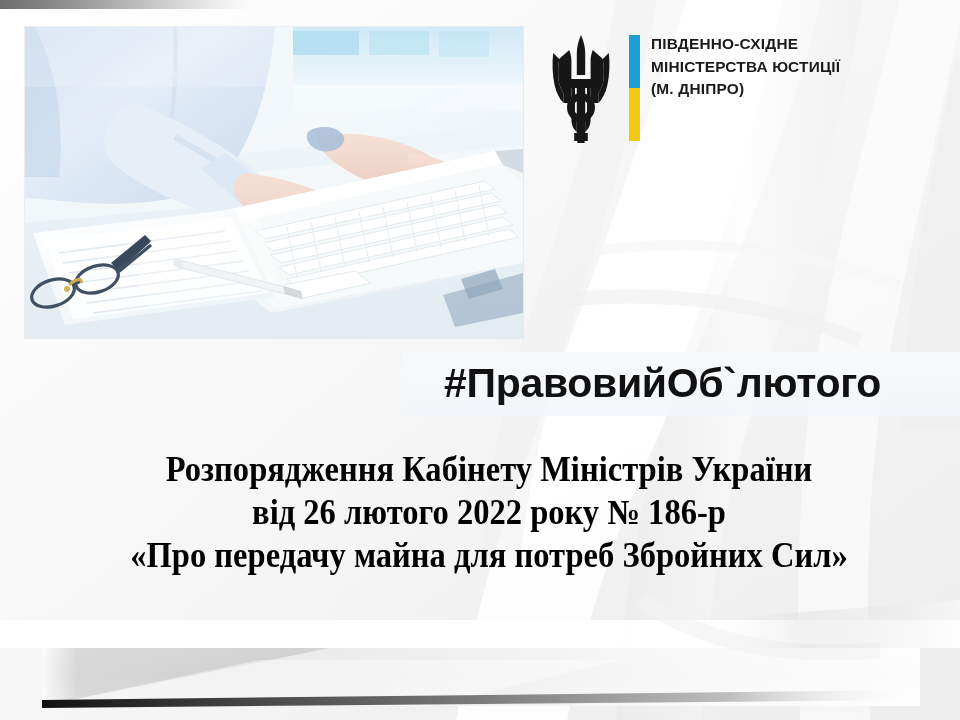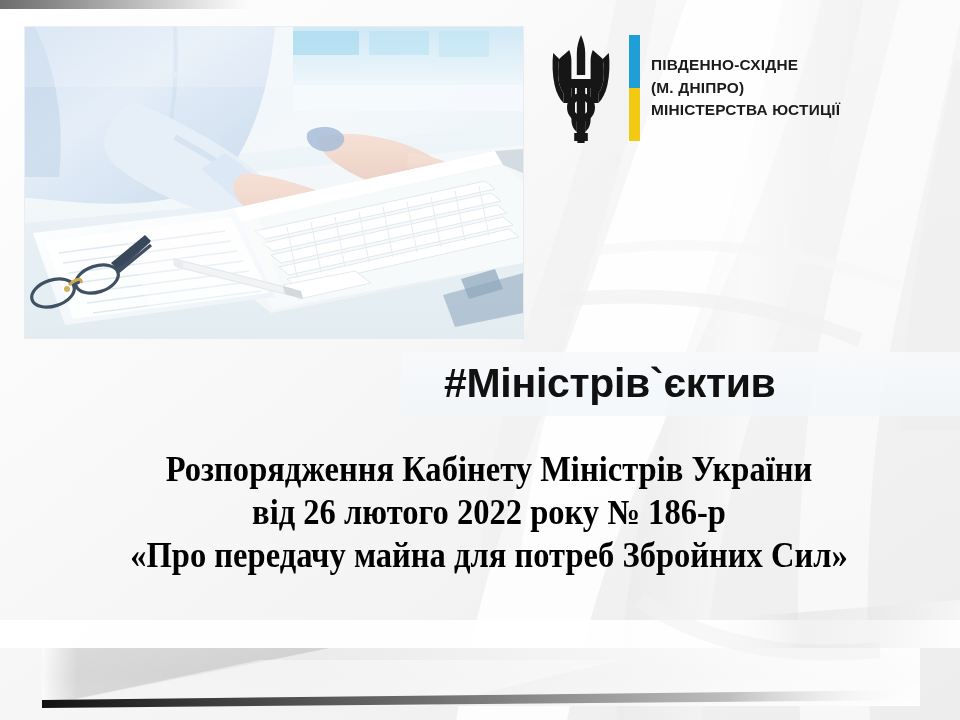--- a/index.html
+++ b/index.html
@@ -37,21 +37,21 @@
     background:#ffffff;
     box-shadow:0 0 0 1px rgba(200,210,220,.35);
     overflow:hidden;
   }
   .photo { position:absolute; inset:0; width:100%; height:100%; display:block; }
 
   
   .logo {
     position:absolute;
     left:547px; top:33px;
-    display:flex; align-items:center; gap:0;
+    display:flex; align-items:flex-start; gap:0;
   }
   .tryzub { width:68px; height:110px; flex:none; }
   .logo-bar {
     width:11px; align-self:stretch; flex:none;
     margin-left:14px; margin-top:2px; margin-bottom:2px;
     background:linear-gradient(180deg,#1f9fd8 0%, #1f9fd8 50%, #f2ca14 50%, #f2ca14 100%);
   }
   .logo-text {
     margin-left:11px;
     font-family:"Liberation Sans", sans-serif;
@@ -339,27 +339,27 @@
 
         <path d="M16.6,64 L24.4,64 L24.4,72 C21,71 18.4,68.2 16.6,64 Z"></path>
         <path d="M51.4,64 L43.6,64 L43.6,72 C47,71 49.6,68.2 51.4,64 Z"></path>
       </g>
     </svg>
 
     <div class="logo-bar"></div>
 
     <div class="logo-text">
       <div>ПІВДЕННО-СХІДНЕ</div>
+      <div>МІНІСТЕРСТВА ЮСТИЦІЇ</div>
       <div>(М. ДНІПРО)</div>
-      <div>МІНІСТЕРСТВА ЮСТИЦІЇ</div>
     </div>
   </div>
 
   <div class="hash-band"></div>
-  <div class="hashtag">#Міністрів`єктив</div>
+  <div class="hashtag">#ПравовийОб`лютого</div>
 
   <div class="body-text">
     <span class="ln l1">Розпорядження Кабінету Міністрів України</span>
     <span class="ln l2">від 26 лютого 2022 року № 186-р</span>
     <span class="ln l3">«Про передачу майна для потреб Збройних Сил»</span>
   </div>
 
 </div>
 
 </body></html>

